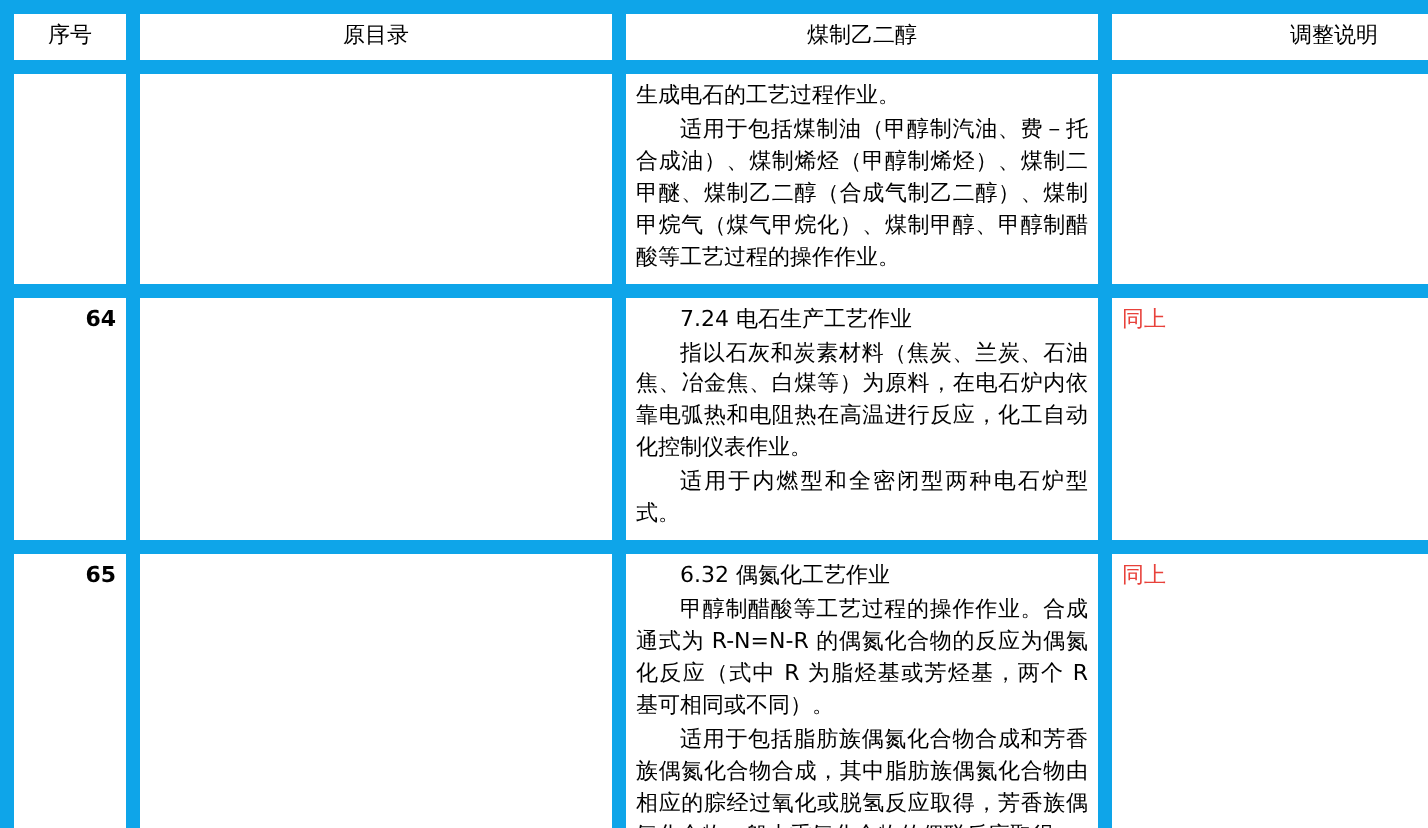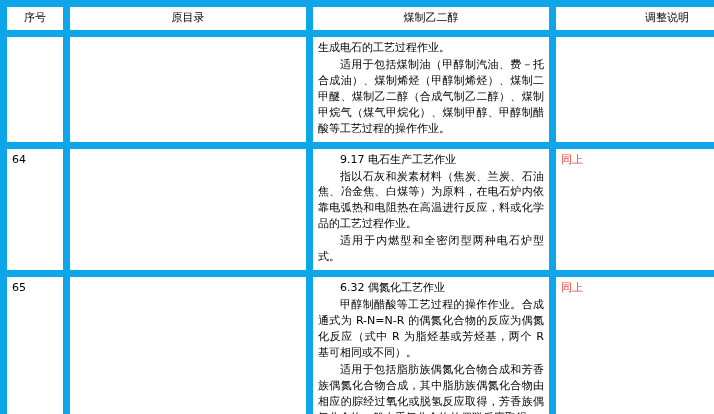--- a/index.html
+++ b/index.html
@@ -35,23 +35,24 @@
     text-align: center;
     vertical-align: middle;
     font-size: 11.5px;
     padding-top: 5px;
     padding-bottom: 5px;
   }
   .cell-center {
     text-align: center;
   }
   .cell-no {
-    text-align: left;
+    text-align: right;
     vertical-align: middle;
     font-size: 11.5px;
+    font-weight: bold;
   }
   .para {
     margin: 0 0 1px 0;
     text-align: justify;
   }
   .indent {
     text-indent: 2em;
   }
   .note-red {
     color: #e8413a;
@@ -81,22 +82,22 @@
         <p class="para">生成电石的工艺过程作业。</p>
         <p class="para indent">适用于包括煤制油（甲醇制汽油、费－托合成油）、煤制烯烃（甲醇制烯烃）、煤制二甲醚、煤制乙二醇（合成气制乙二醇）、煤制甲烷气（煤气甲烷化）、煤制甲醇、甲醇制醋酸等工艺过程的操作作业。</p>
       </td>
       <td class="cell-center note-red"></td>
     </tr>
 
     <tr>
       <td class="cell-no">64</td>
       <td></td>
       <td>
-        <p class="para indent">9.17 电石生产工艺作业</p>
-        <p class="para indent">指以石灰和炭素材料（焦炭、兰炭、石油焦、冶金焦、白煤等）为原料，在电石炉内依靠电弧热和电阻热在高温进行反应，料或化学品的工艺过程作业。</p>
+        <p class="para indent">7.24 电石生产工艺作业</p>
+        <p class="para indent">指以石灰和炭素材料（焦炭、兰炭、石油焦、冶金焦、白煤等）为原料，在电石炉内依靠电弧热和电阻热在高温进行反应，化工自动化控制仪表作业。</p>
         <p class="para indent">适用于内燃型和全密闭型两种电石炉型式。</p>
       </td>
       <td class="note-red">同上</td>
     </tr>
 
     <tr>
       <td class="cell-no">65</td>
       <td></td>
       <td>
         <p class="para indent">6.32 偶氮化工艺作业</p>

